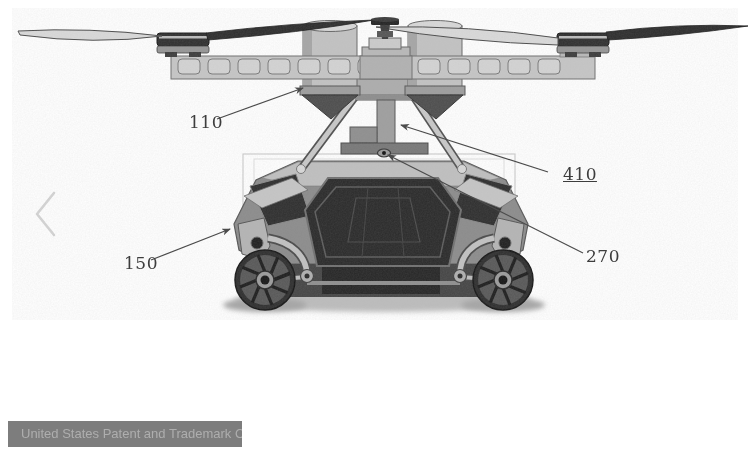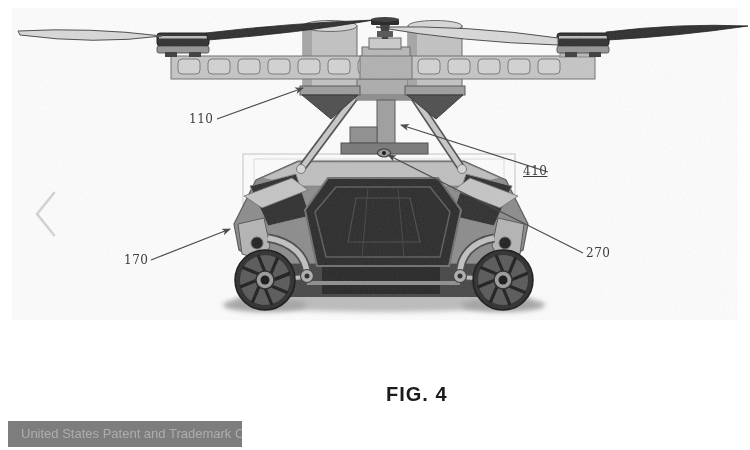--- a/index.html
+++ b/index.html
@@ -1,21 +1,21 @@
 <!DOCTYPE html>
 <html><head>
 <meta charset="utf-8">
 <style>
   html,body{margin:0;padding:0;background:#ffffff;}
   .screen{position:relative;width:750px;height:450px;background:#ffffff;overflow:hidden;
           font-family:"Liberation Sans",sans-serif;}
   .drawing{position:absolute;left:0;top:0;}
   .nav-prev{position:absolute;left:28px;top:188px;width:38px;height:52px;background:transparent;
             border:none;padding:0;cursor:pointer;}
-  .ref{position:absolute;font-family:"DejaVu Serif",serif;font-size:12px;color:#3d3d3d;
+  .ref{position:absolute;font-family:"DejaVu Serif",serif;font-size:17px;color:#3d3d3d;
        letter-spacing:0.5px;white-space:nowrap;}
   .fig-caption{position:absolute;left:386px;top:383px;font-family:"Liberation Sans",sans-serif;
                font-weight:bold;font-size:20px;color:#1b1b1b;letter-spacing:1px;}
   .uspto-badge{position:absolute;left:8px;top:421px;width:234px;height:26px;line-height:26px;
                background:#7d7d7d;color:#aeaeae;font-size:13px;padding-left:13px;
                box-sizing:border-box;white-space:nowrap;overflow:hidden;}
 </style>
 </head>
 <body>
 
@@ -216,21 +216,20 @@
 
     <g stroke="#4b4b4b" stroke-width="1.2" fill="none">
       <path d="M217,119 L303,88" marker-end="url(#arw)"></path>
       <path d="M548,172 L401,125" marker-end="url(#arw)"></path>
       <path d="M151,260 L230,229" marker-end="url(#arw)"></path>
       <path d="M583,253 L388,155" marker-end="url(#arw)"></path>
     </g>
   </svg>
 
   <div class="ref" style="left:189px;top:112px;">110</div>
-  <div class="ref" style="left:523px;top:164px;text-decoration:underline;">410</div>
-  <div class="ref" style="left:124px;top:253px;">170</div>
+  <div class="ref" style="left:563px;top:164px;text-decoration:underline;">410</div>
+  <div class="ref" style="left:124px;top:253px;">150</div>
   <div class="ref" style="left:586px;top:246px;">270</div>
 
-  <div class="fig-caption">FIG. 4</div>
 
   <div class="uspto-badge">United States Patent and Trademark Office</div>
 
 </div>
 
 </body></html>

